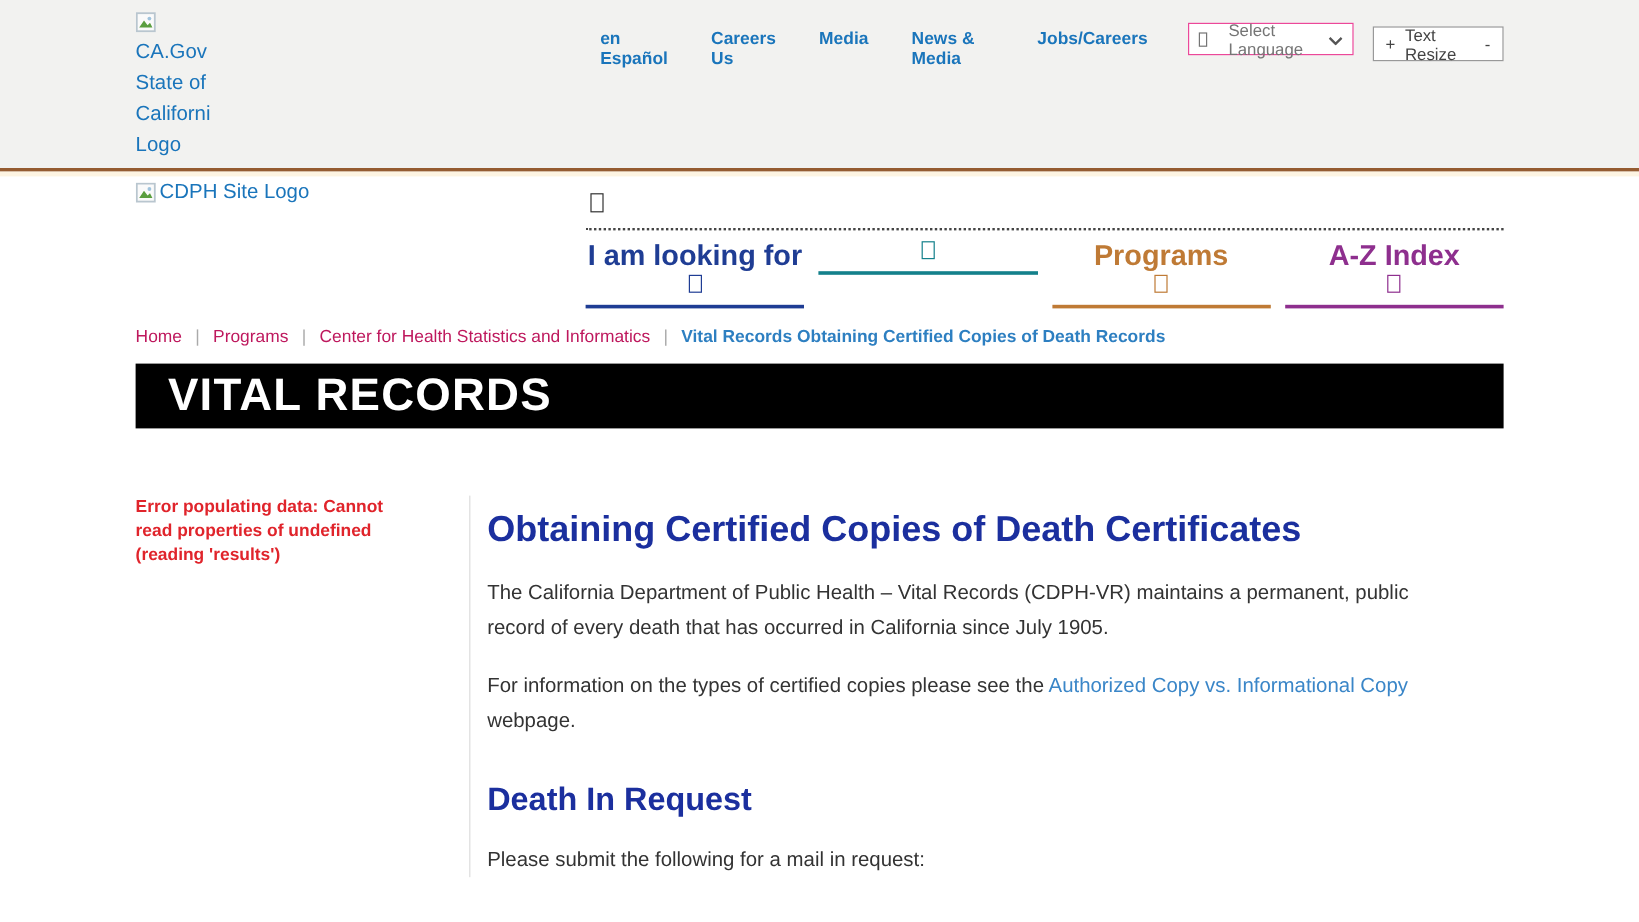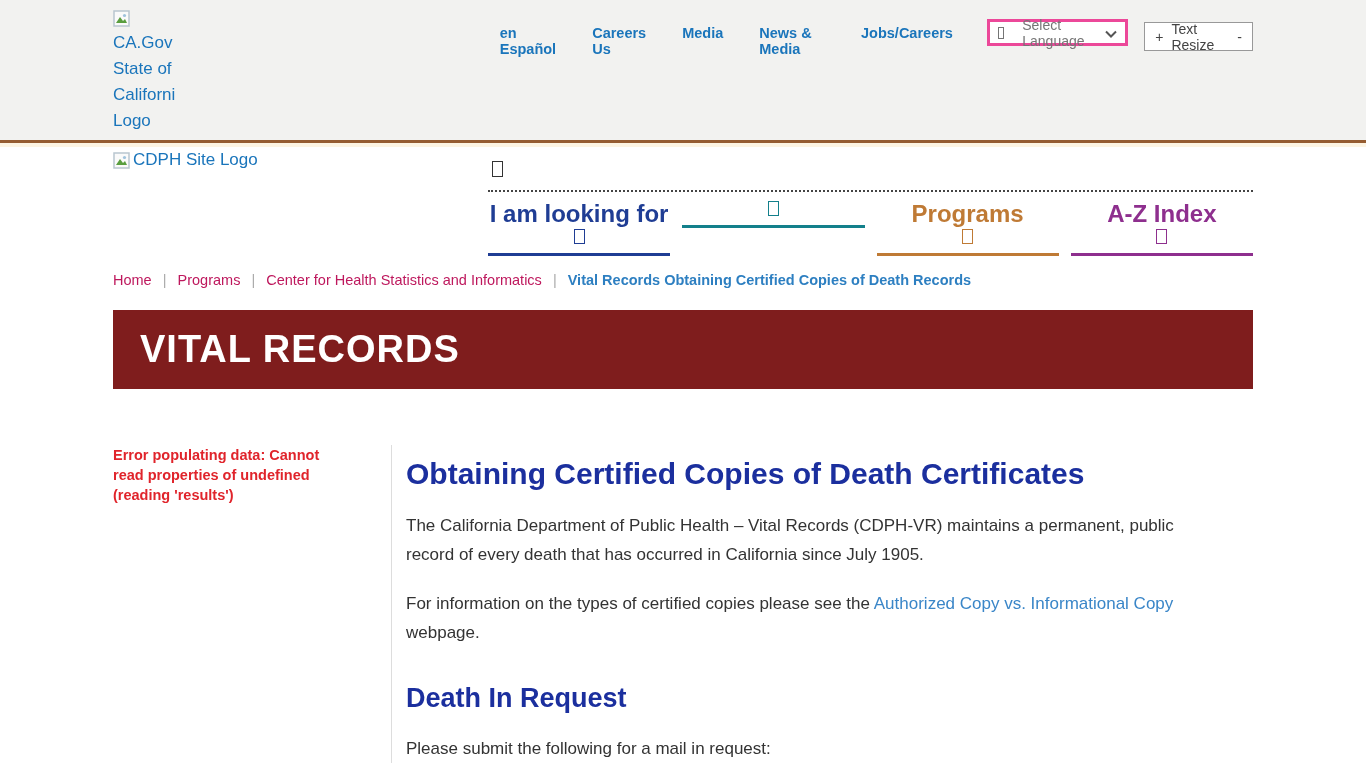--- a/index.html
+++ b/index.html
@@ -9,21 +9,21 @@
 
   
   .utility-header { background:#f2f2f0; height:140px; }
   .utility-inner { display:flex; align-items:flex-start; padding-top:10px; position:relative; height:100%; }
   .ca-logo { width:72px; overflow:hidden; color:#1a75bb; font-size:17px; line-height:26px;
     text-decoration:none; display:block; cursor:pointer; }
   .broken-img { display:block; width:18px; height:18px; margin-bottom:2px; }
   .broken-img svg { display:block; }
   .utility-links { display:flex; gap:36px; margin-left:325px; padding-top:15px; }
   .utility-links a { color:#1a75bb; font-size:14.5px; font-weight:700; text-decoration:none; cursor:pointer; }
-  .lang-select { margin-left:34px; margin-top:9px; background:#fff; border:3px solid #ec4899;
+  .lang-select { margin-left:34px; margin-top:9px; background:#fff; border:1px solid #ec4899;
     width:146px; height:27px; display:flex; align-items:center; padding:0 8px; gap:18px;
     color:#757575; font-size:14px; cursor:pointer; }
   .lang-select .chev { margin-left:auto; }
   .tofu { display:inline-block; border:1px solid currentColor; width:10px; height:14px; }
   .tofu.sm { width:9px; height:12px; }
   .text-resize { margin-left:16px; margin-top:12px; background:#fff; border:1px solid #999;
     height:29px; display:flex; align-items:center; padding:0 10px; gap:8px;
     color:#444; font-size:14px; }
   .text-resize .tr-btn { cursor:pointer; }
 
@@ -47,21 +47,21 @@
   .tab-3 { color:#bf7a35; } .tab-3 .tab-underline { background:#bf7a35; }
   .tab-4 { color:#8e2f8e; } .tab-4 .tab-underline { background:#8e2f8e; }
 
   
   .breadcrumb { margin-top:16px; font-size:14.5px; color:#6e6e6e; }
   .breadcrumb .sep { color:#aaa; margin:0 7px; }
   .breadcrumb .crumb { color:#be185d; text-decoration:none; cursor:pointer; }
   .breadcrumb .crumb.active { color:#2d7fc1;font-weight:bold; }
 
   
-  .banner { margin-top:22px; background:#7f1d1d; height:79px; display:flex; align-items:center; }
+  .banner { margin-top:14px; background:#000000; height:54px; display:flex; align-items:center; }
   .banner h1 { color:#fff; font-size:38px; font-weight:700; letter-spacing:1px; padding-left:27px; }
 
   
   .content-row { display:flex; margin-top:56px; }
   .sidebar { width:278px; padding-right:38px; }
   .sidebar .error { color:#e0242b; font-size:14.5px; font-weight:700; line-height:20px; }
   .v-divider { width:1px; background:#ddd; }
   main { padding-left:14px; width:830px; }
   main h1 { color:#1b2f9e; font-size:30px; font-weight:700; margin-top:12px; }
   main p { color:#333; font-size:17px; line-height:29px; margin-top:20px; }

